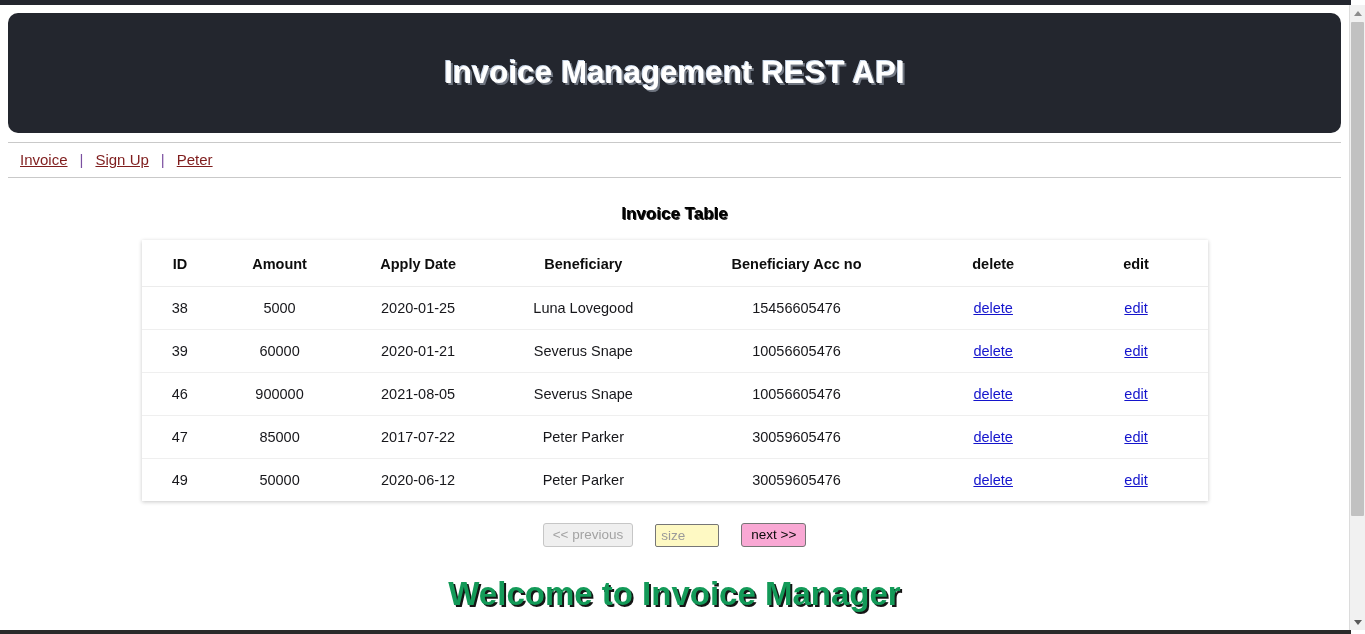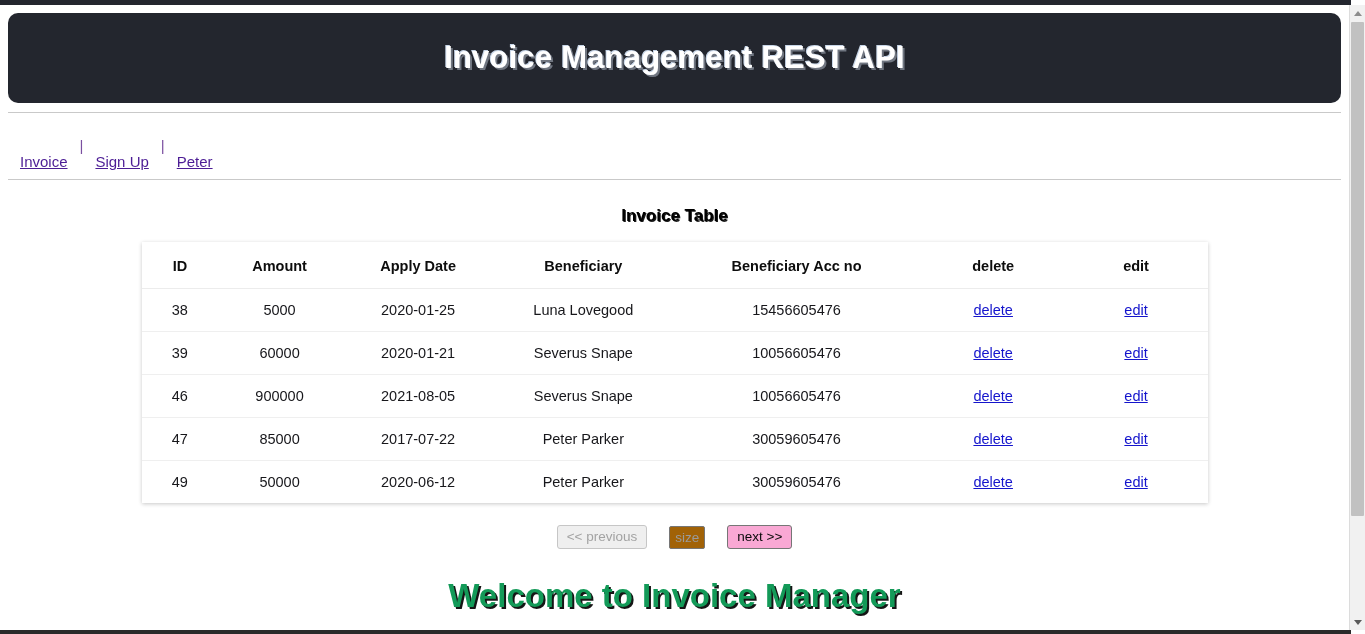--- a/index.html
+++ b/index.html
@@ -37,21 +37,21 @@
     left: 0;
     width: 1349px;
     height: 625px;
     background: #ffffff;
     overflow: hidden;
   }
 
   
   .banner {
     margin: 8px 8px 0 8px;
-    height: 90px;
+    height: 120px;
     background: #23262e;
     border-radius: 10px;
     display: flex;
     align-items: center;
     justify-content: center;
   }
   .banner-title {
     color: #ffffff;
     font-size: 31px;
     font-weight: bold;
@@ -66,24 +66,23 @@
     border-bottom: 1px solid #c9c9c9;
     padding: 8px 12px 9px 12px;
   }
   .nav-list {
     display: flex;
     align-items: center;
     gap: 0;
     font-size: 15px;
   }
   .nav-link {
-    color: #4c1d95;
+    color: #7f1d1d;
     text-decoration: underline;
     cursor: pointer;
-    margin-top: 32px;
   }
   .nav-sep {
     color: #7a4fa0;
     padding: 0 12px;
   }
 
   
   .table-heading {
     text-align: center;
     margin-top: 26px;
@@ -162,25 +161,25 @@
   }
   .btn.disabled {
     color: #a3a3a3;
     border-color: #c6c6c6;
     background: #efefef;
     cursor: default;
   }
   .size-input {
     font-family: "Liberation Sans", sans-serif;
     font-size: 13.5px;
-    width: 36px;
+    width: 64px;
     padding: 3px 5px;
     border: 1px solid #767676;
     border-radius: 2px;
-    background: #a16207;
+    background: #fef9c3;
     color: #0a0a0a;
   }
   .size-input::placeholder { color: #9a9a9a; }
 
   .add-row {
     display: flex;
     justify-content: center;
     margin-top: 19px;
   }
   .btn-add {

